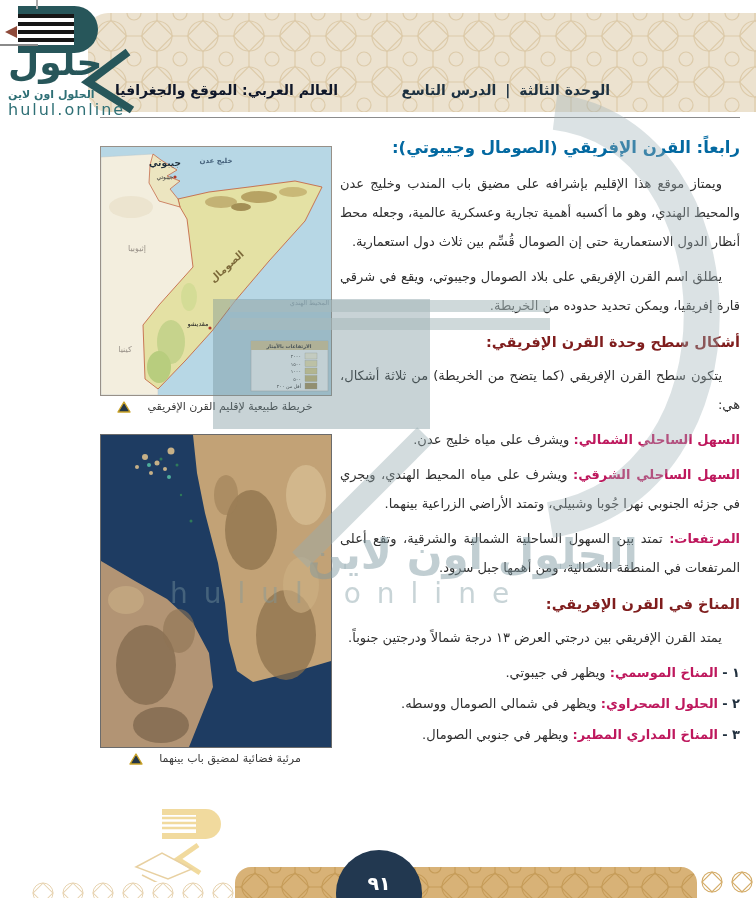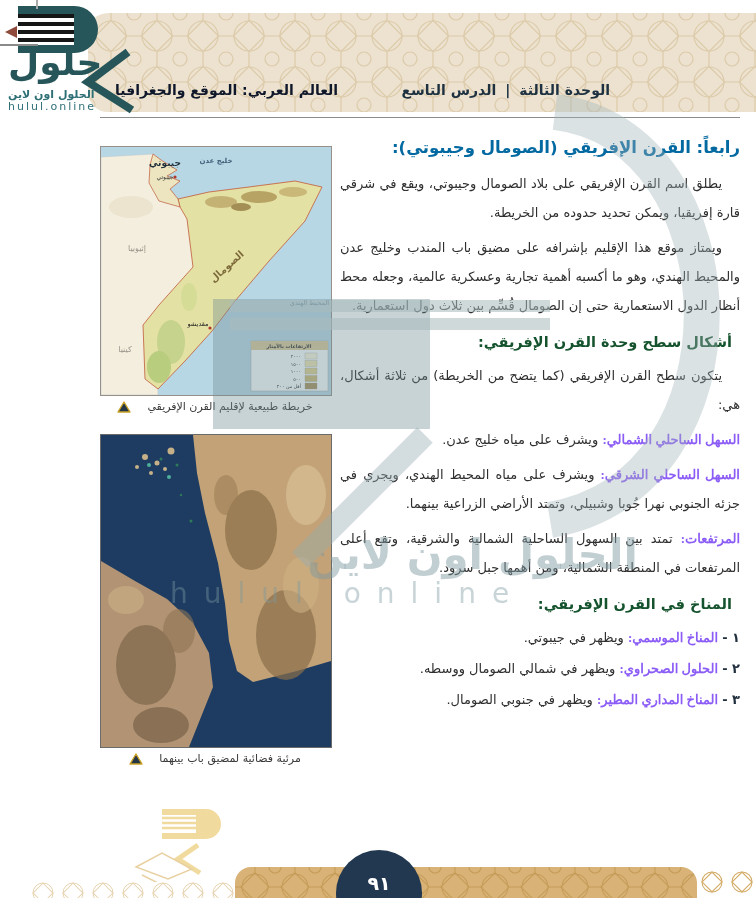--- a/index.html
+++ b/index.html
@@ -13,34 +13,34 @@
   .hdr-subject{position:absolute;top:82px;left:115px;z-index:3;direction:rtl;
             font-size:14px;font-weight:bold;color:#0f172a;}
   
   .logo{position:absolute;left:0;top:0;width:210px;height:125px;z-index:4;}
   .logo-book{position:absolute;left:18px;top:6px;width:80px;height:47px;background:#27565a;
              border-radius:0 24px 24px 0;}
   .logo-pages{position:absolute;left:0;top:8px;width:56px;height:31px;background:#fff;
               background-image:repeating-linear-gradient(#161616 0 4px,#ffffff 4px 8px);}
   .logo-word{position:absolute;left:8px;top:42px;font-size:36px;font-weight:bold;color:#27565a;}
   .logo-tagline{position:absolute;left:8px;top:88px;font-size:11px;font-weight:bold;color:#2f7076;direction:rtl;}
-  .logo-domain{position:absolute;left:8px;top:100px;font-size:11px;color:#2f7076;letter-spacing:2px;}
+  .logo-domain{position:absolute;left:8px;top:100px;font-size:16px;color:#2f7076;letter-spacing:2px;}
   .logo-hook{position:absolute;left:0;top:0;}
   .corner-triangle{position:absolute;left:5px;top:26px;width:0;height:0;z-index:4;
         border-top:6px solid transparent;border-bottom:6px solid transparent;border-right:12px solid #8e4a3a;}
   .corner-line{position:absolute;left:0;top:44px;width:38px;height:2px;background:#8a8a8a;z-index:4;}
   .corner-tick{position:absolute;left:36px;top:0;width:2px;height:9px;background:#aaa;z-index:4;}
   
   .content{position:absolute;top:135px;right:16px;width:400px;z-index:2;direction:rtl;
            color:#2f2f2f;font-size:13px;line-height:29px;text-align:justify;}
   .content .title{font-size:16.5px;font-weight:bold;color:#0369a1;line-height:26px;margin:0 0 8px 0;}
   .content p{margin:0 0 6px 0;}
   .content p.ind{text-indent:18px;}
-  .content h2{font-size:14.5px;font-weight:bold;color:#14532d;margin:8px 8px 4px 0;line-height:29px;}
-  .content b{color:#8b5cf6;font-family:Liberation Serif, serif;}
+  .content h2{font-size:14.5px;font-weight:bold;color:#7f1d1d;margin:8px 0 4px 0;line-height:29px;}
+  .content b{color:#be185d;}
   .clim{margin:0 0 2px 0;}
   .clim .num{font-weight:bold;color:#21303e;}
   
   .fig-map{position:absolute;left:100px;top:146px;width:230px;height:248px;border:1px solid #979088;z-index:2;}
   .fig-sat{position:absolute;left:100px;top:434px;width:230px;height:312px;border:1px solid #6b6b6b;z-index:2;}
   .figcap{position:absolute;left:100px;width:230px;display:flex;align-items:center;justify-content:center;
           gap:16px;font-size:11px;color:#3a3a3a;z-index:2;}
   .figcap.c1{top:400px;} .figcap.c2{top:752px;}
   
   .wm{position:absolute;inset:0;z-index:5;pointer-events:none;}
@@ -97,37 +97,38 @@
     <div class="logo-word">حلول</div>
     <div class="logo-tagline">الحلول اون لاين</div>
     <div class="logo-domain">hulul.online</div>
   </div>
   <div class="corner-triangle"></div>
   <div class="corner-line"></div>
   <div class="corner-tick"></div>
 
   <div class="content">
     <div class="title">رابعاً: القرن الإفريقي (الصومال وجيبوتي):</div>
+    <p class="ind">ويمتاز موقع هذا الإقليم بإشرافه على مضيق باب المندب وخليج عدن والمحيط الهندي، وهو ما أكسبه أهمية تجارية وعسكرية عالمية، وجعله محط أنظار الدول الاستعمارية حتى إن الصومال قُسِّم بين ثلاث دول استعمارية.</p>
     <p class="ind">يطلق اسم القرن الإفريقي على بلاد الصومال وجيبوتي، ويقع في شرقي قارة إفريقيا، ويمكن تحديد حدوده من الخريطة.</p>
-    <p class="ind">ويمتاز موقع هذا الإقليم بإشرافه على مضيق باب المندب وخليج عدن والمحيط الهندي، وهو ما أكسبه أهمية تجارية وعسكرية عالمية، وجعله محط أنظار الدول الاستعمارية حتى إن الصومال قُسِّم بين ثلاث دول استعمارية.</p>
     <h2>أشكال سطح وحدة القرن الإفريقي:</h2>
     <p class="ind">يتكون سطح القرن الإفريقي (كما يتضح من الخريطة) من ثلاثة أشكال، هي:</p>
     <p>
       <b>السهل الساحلي الشمالي:</b>
       <span>ويشرف على مياه خليج عدن.</span>
     </p>
     <p>
       <b>السهل الساحلي الشرقي:</b>
       <span>ويشرف على مياه المحيط الهندي، ويجري في جزئه الجنوبي نهرا جُوبا وشبيلي، وتمتد الأراضي الزراعية بينهما.</span>
     </p>
     <p>
       <b>المرتفعات:</b>
       <span>تمتد بين السهول الساحلية الشمالية والشرقية، وتقع أعلى المرتفعات في المنطقة الشمالية، ومن أهمها جبل سرود.</span>
     </p>
     <h2>المناخ في القرن الإفريقي:</h2>
+    <p class="ind">يمتد القرن الإفريقي بين درجتي العرض ١٣ درجة شمالاً ودرجتين جنوباً.</p>
     <div class="clim">
       <span class="num">١ -</span>
       <b>المناخ الموسمي:</b>
       <span>ويظهر في جيبوتي.</span>
     </div>
     <div class="clim">
       <span class="num">٢ -</span>
       <b>الحلول الصحراوي:</b>
       <span>ويظهر في شمالي الصومال ووسطه.</span>
     </div>

